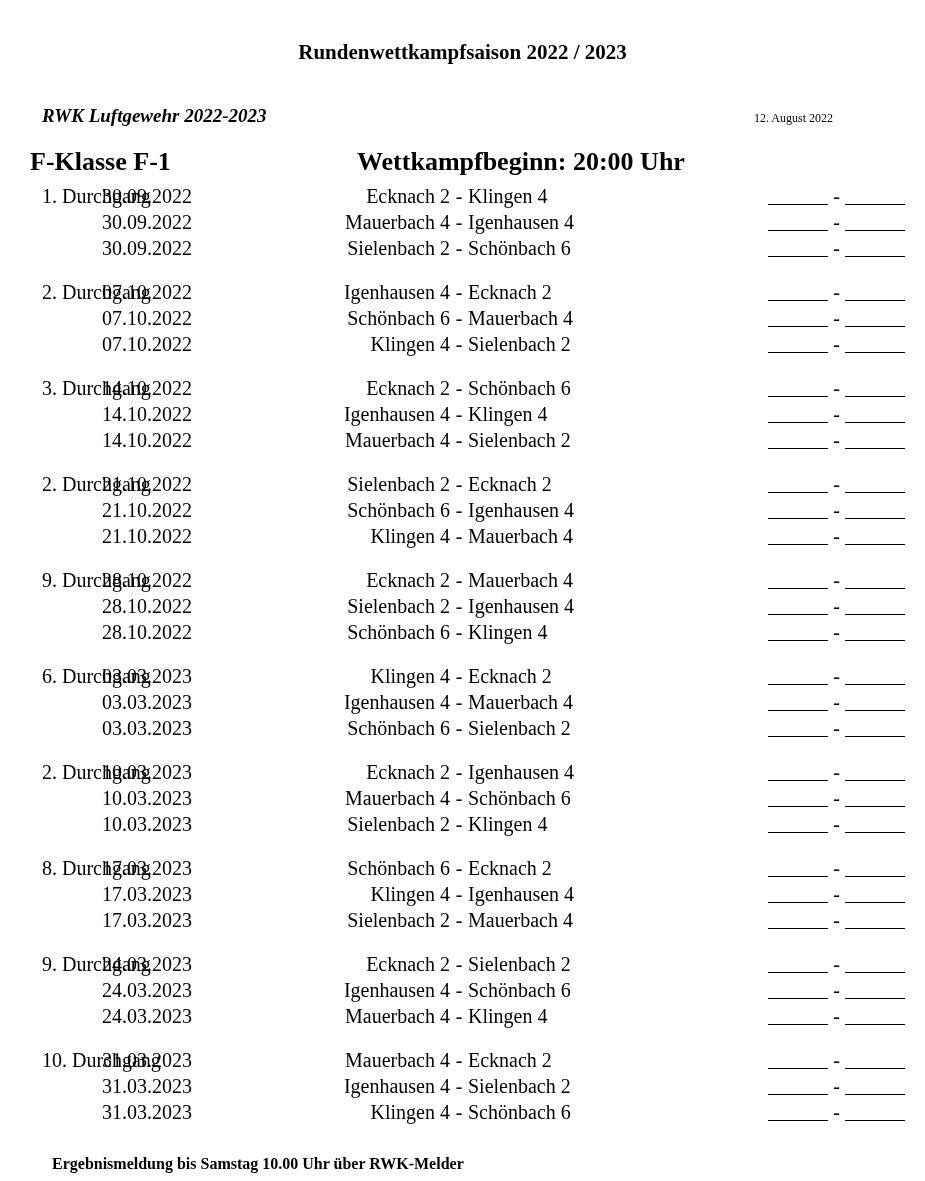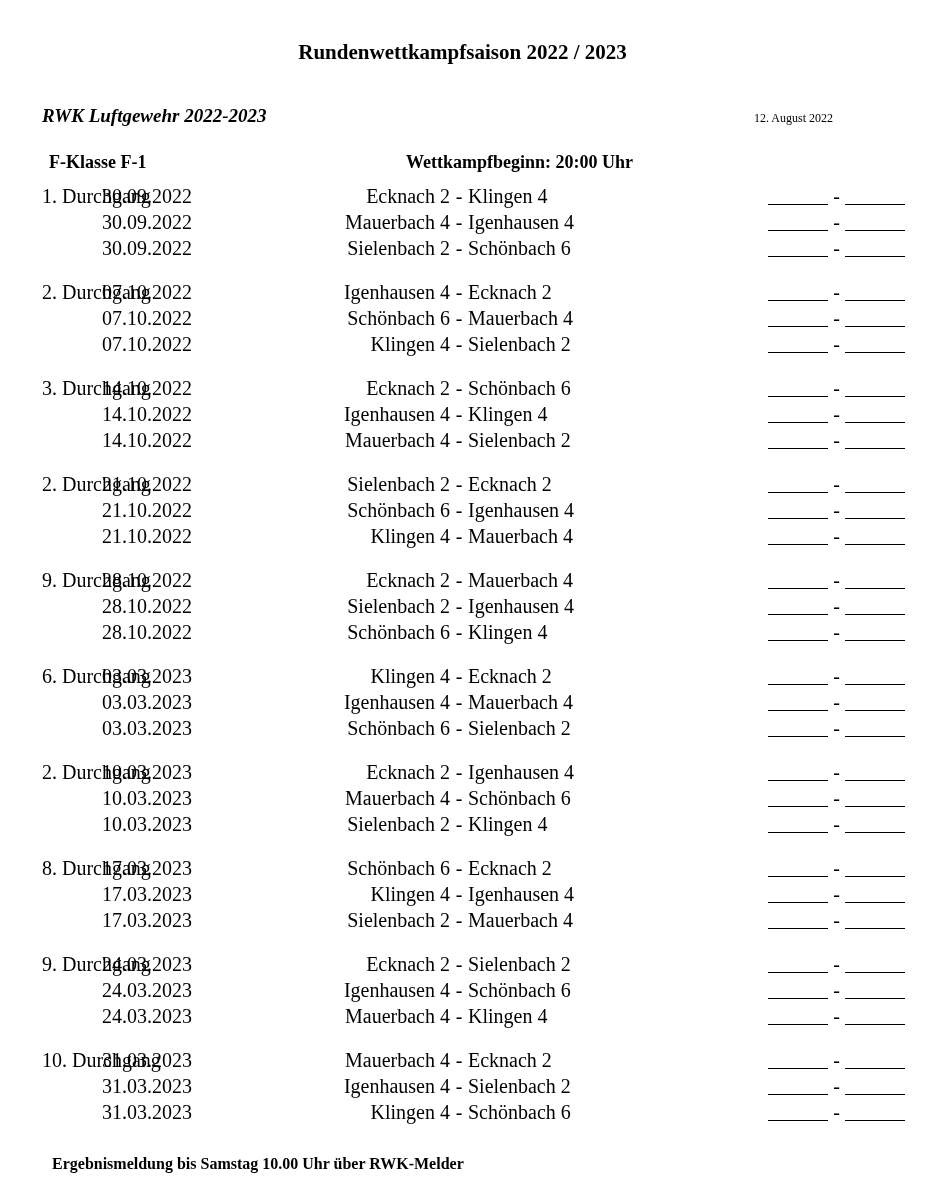--- a/index.html
+++ b/index.html
@@ -42,25 +42,24 @@
     font-weight:700;
     font-style:italic;
   }
   .doc-date { font-size:12px; }
   .class-row {
     margin-top:20px;
     position:relative;
     height:24px;
     line-height:24px;
     font-weight:700;
-    font-size:18px;
-    margin-left:19px;
+    font-size:26px;
   }
   .class-label { position:absolute; left:30px; top:0; }
-  .begin-label { position:absolute; left:387px; top:0; }
+  .begin-label { position:absolute; left:357px; top:0; }
   .rounds { margin-top:9px; }
   .round-block { margin-bottom:18px; }
   .match-row {
     display:flex;
     height:26px;
     line-height:26px;
     font-size:20px;
   }
   .col-label { width:102px; padding-left:42px; box-sizing:border-box; white-space:nowrap; }
   .col-date  { width:98px; }

